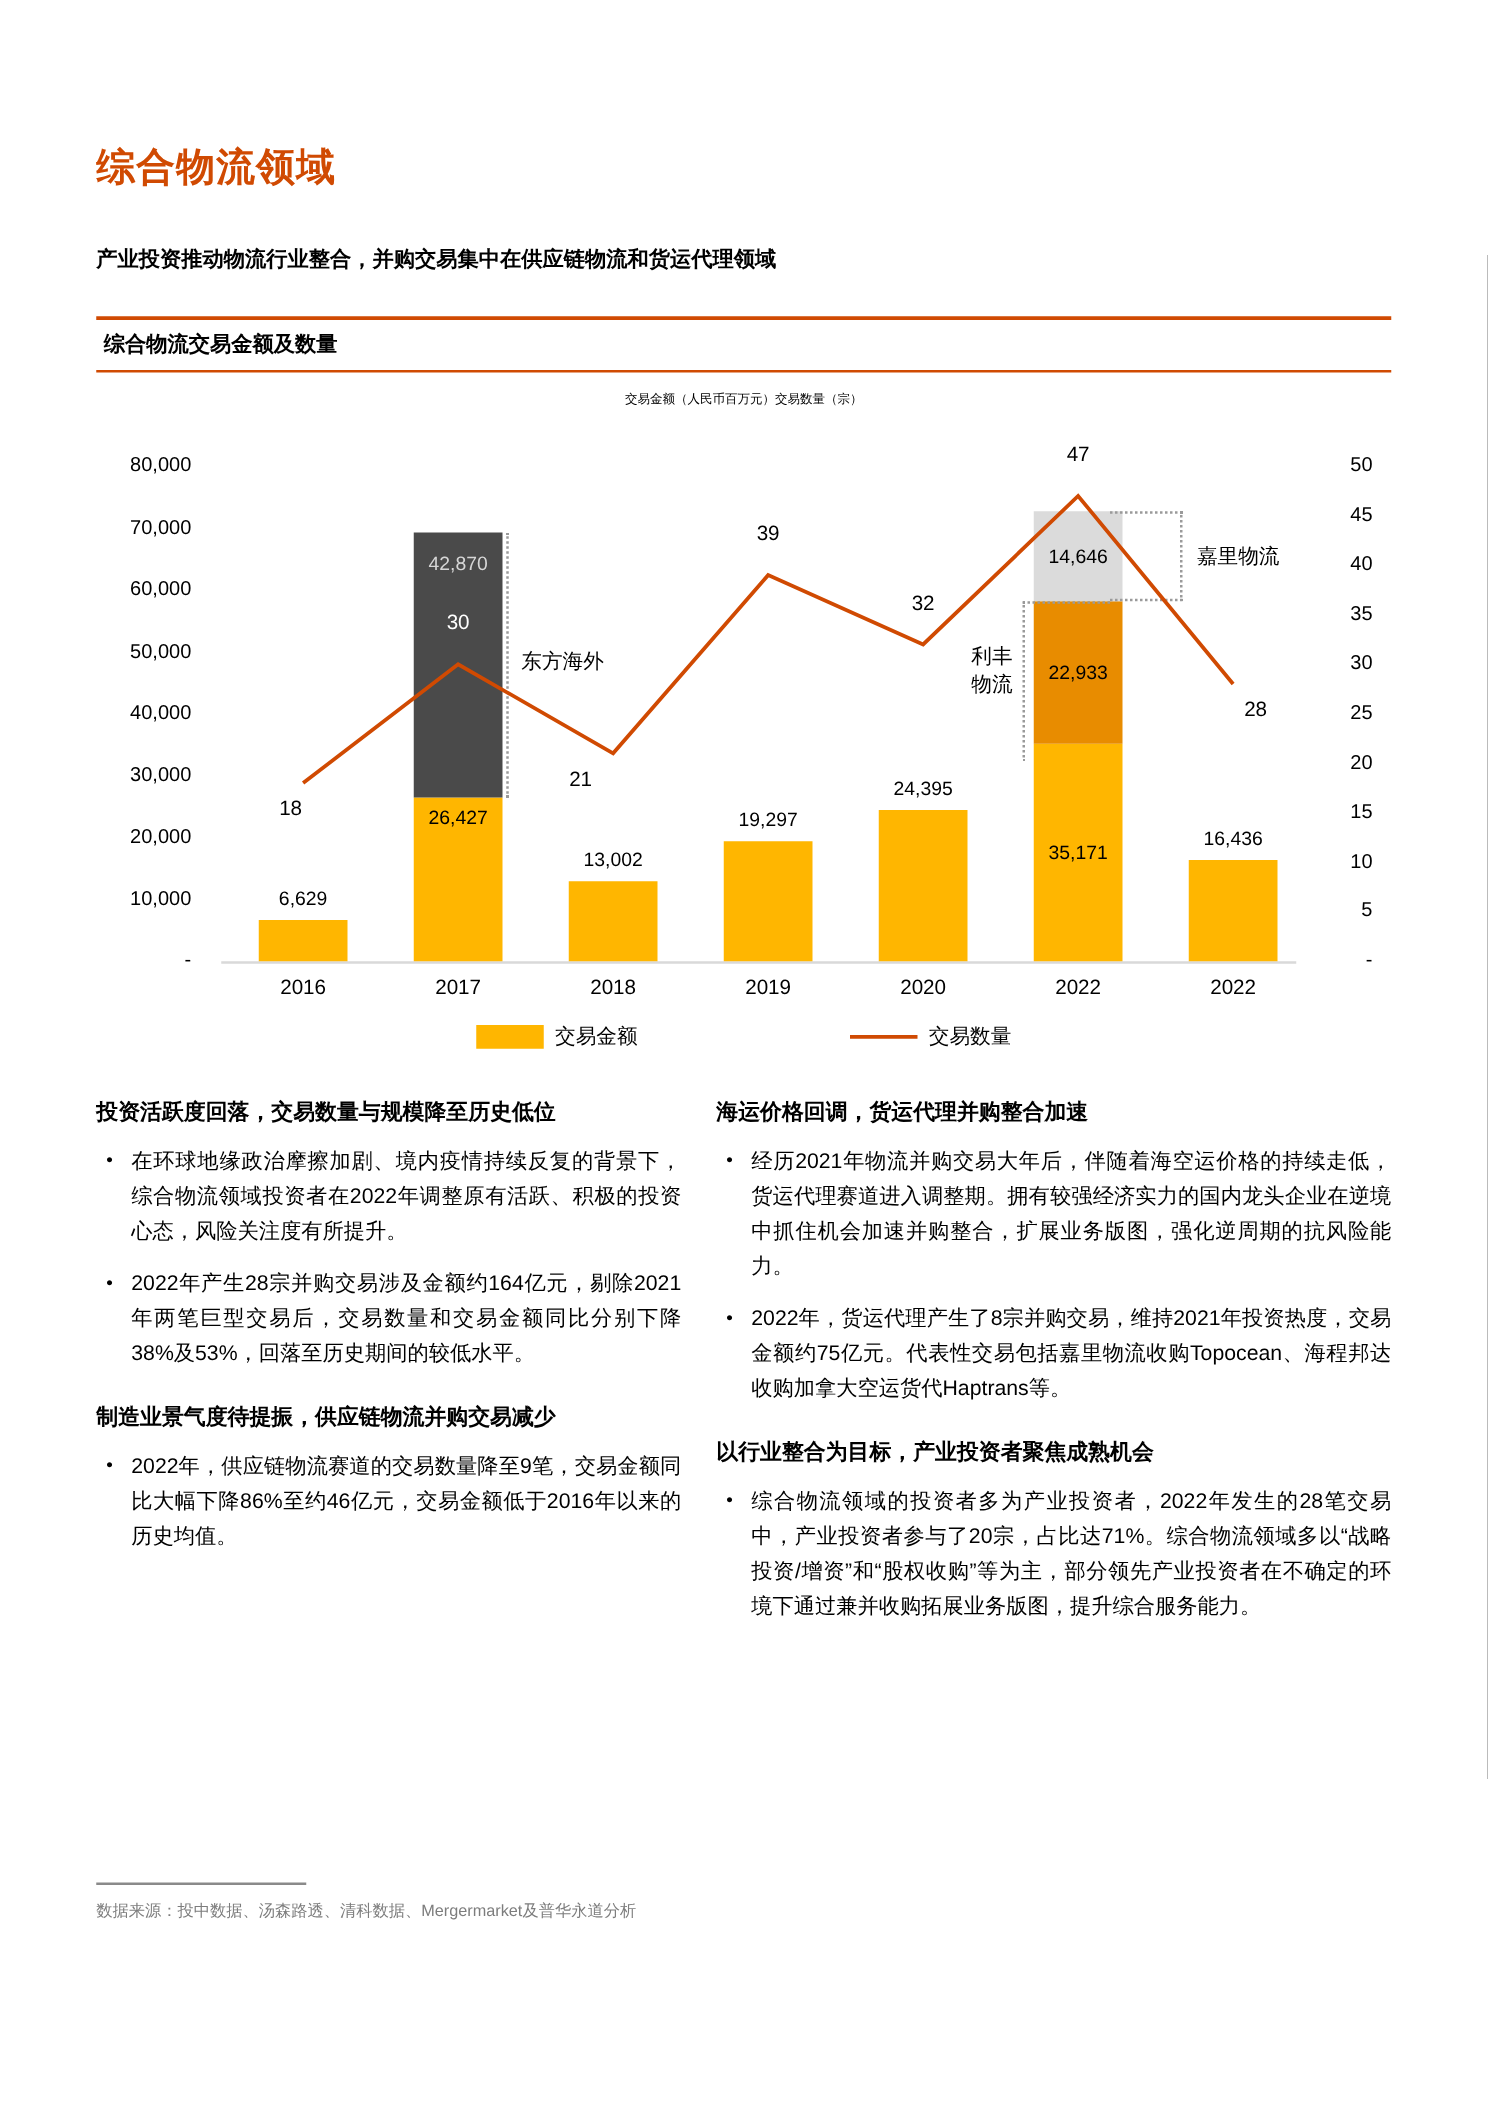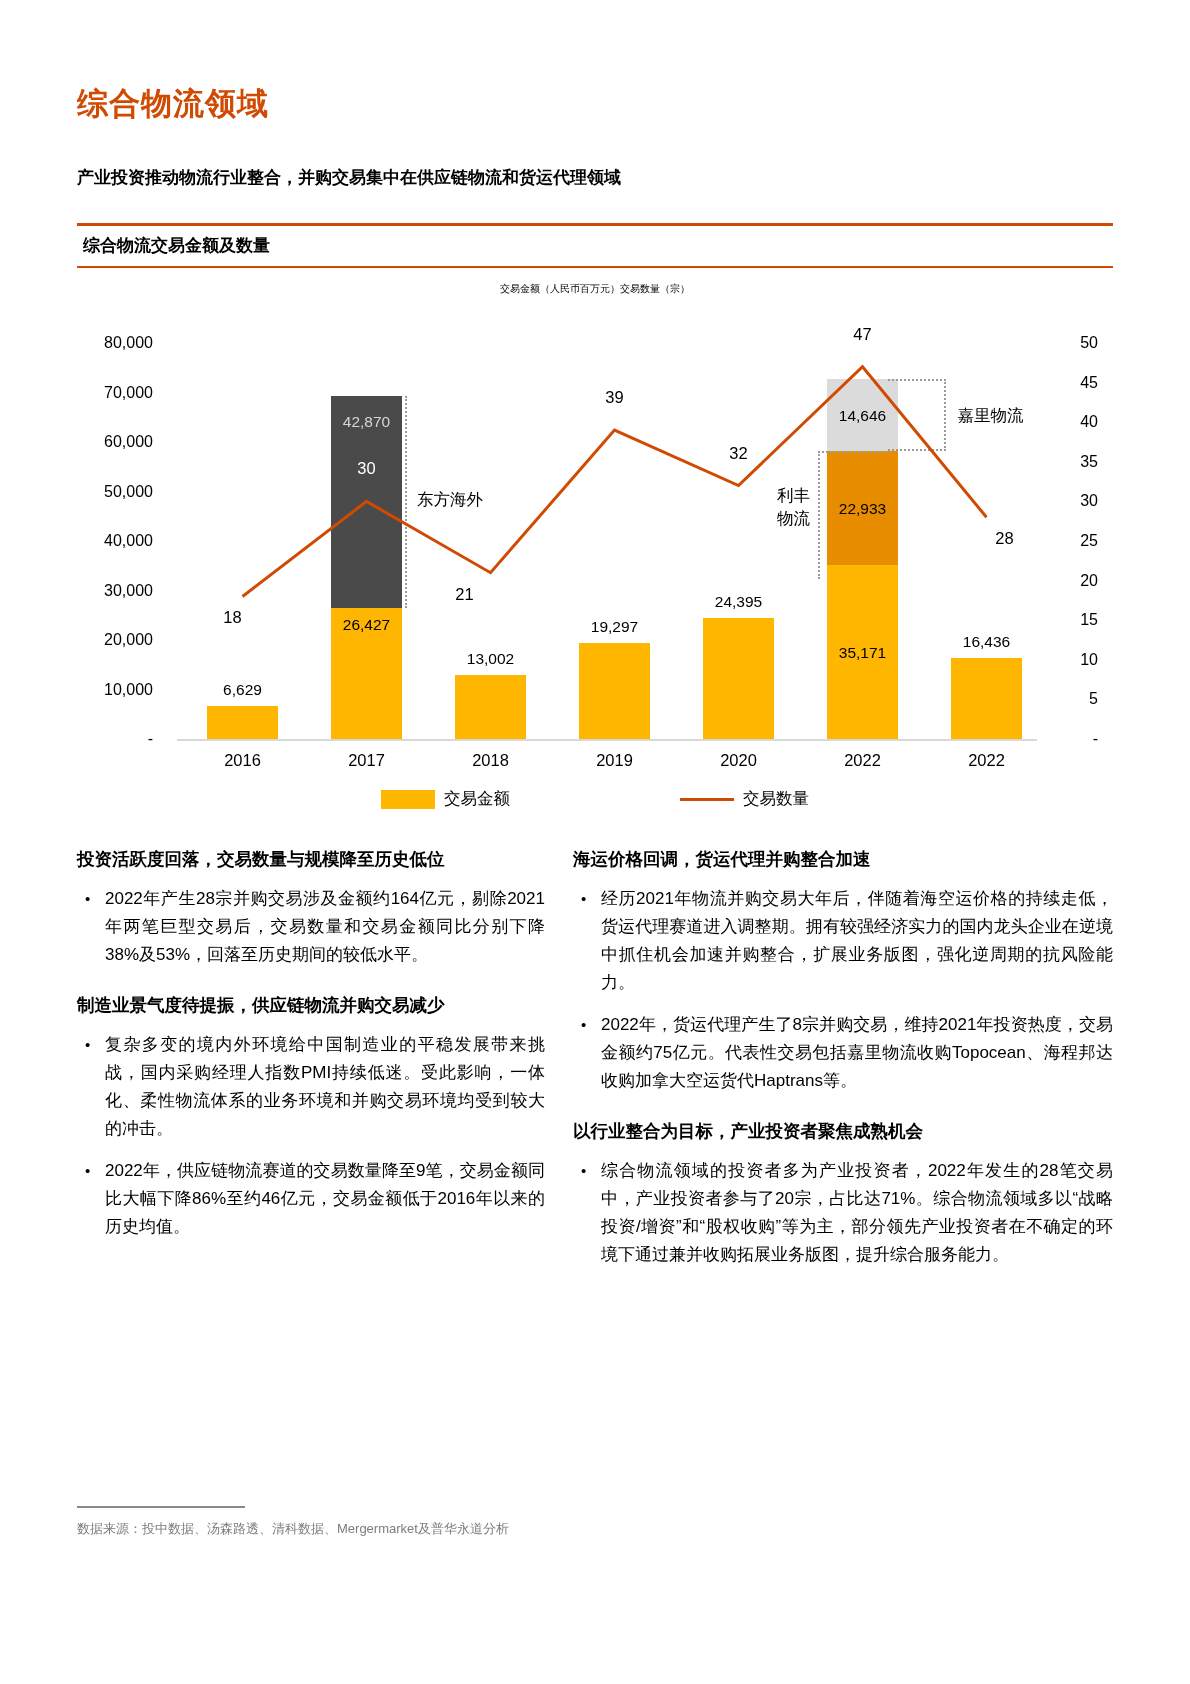--- a/index.html
+++ b/index.html
@@ -3,21 +3,21 @@
 <meta charset="utf-8">
 <style>
   :root{
     --c-accent:#D04A02; --c-amber:#FFB600; --c-orange:#E88C00; --c-dark:#4A4A4A;
     --c-grey:#DBDBDB; --c-dotted:#9A9A9A; --c-baseline:#D9D9D9; --c-muted:#7D7D7D;
   }
   *{box-sizing:border-box;}
   html,body{margin:0;padding:0;background:#888;}
   .page{width:1190px;height:1684px;background:#ffffff;position:relative;overflow:hidden;
         font-family:"Liberation Sans","DejaVu Sans",sans-serif;color:#000;margin:0 auto;}
-  .content{margin:0 77px;padding-top:82px;width:1036px;}
+  .content{margin:0 77px;padding-top:112px;width:1036px;}
   h1{color:var(--c-accent);font-size:31px;font-weight:bold;margin:0;line-height:44px;letter-spacing:1px;}
   .subtitle{font-size:17px;font-weight:bold;margin:40px 0 0;line-height:24px;}
   .chart-header{margin-top:33px;border-top:3px solid var(--c-accent);border-bottom:2px solid var(--c-accent);}
   .chart-header h2{font-size:17px;font-weight:bold;margin:0;padding:8px 0 9px 6px;}
   .axis-titles{display:flex;justify-content:center;margin-top:14px;font-size:10px;}
   #chart-plot{position:relative;height:455px;margin-top:27px;}
   .tickL{position:absolute;left:0;width:76px;text-align:right;font-size:16px;line-height:20px;}
   .tickR{position:absolute;left:961px;width:60px;text-align:right;font-size:16px;line-height:20px;}
   .baseline{position:absolute;height:2px;background:var(--c-baseline);}
   .seg{position:absolute;}
@@ -141,25 +141,25 @@
         <div class="legend-item">
           <div class="sw-line"></div>
           <span>交易数量</span>
         </div>
       </div>
 
     <div class="columns">
       <div id="col-left">
           <h3>投资活跃度回落，交易数量与规模降至历史低位</h3>
           <ul class="bullets">
+            <li>在环球地缘政治摩擦加剧、境内疫情持续反复的背景下，综合物流领域投资者在2022年调整原有活跃、积极的投资心态，风险关注度有所提升。</li>
             <li>2022年产生28宗并购交易涉及金额约164亿元，剔除2021年两笔巨型交易后，交易数量和交易金额同比分别下降38%及53%，回落至历史期间的较低水平。</li>
           </ul>
           <h3>制造业景气度待提振，供应链物流并购交易减少</h3>
           <ul class="bullets">
-            <li>复杂多变的境内外环境给中国制造业的平稳发展带来挑战，国内采购经理人指数PMI持续低迷。受此影响，一体化、柔性物流体系的业务环境和并购交易环境均受到较大的冲击。</li>
             <li>2022年，供应链物流赛道的交易数量降至9笔，交易金额同比大幅下降86%至约46亿元，交易金额低于2016年以来的历史均值。</li>
           </ul>
         </div>
       <div id="col-right">
           <h3>海运价格回调，货运代理并购整合加速</h3>
           <ul class="bullets">
             <li>经历2021年物流并购交易大年后，伴随着海空运价格的持续走低，货运代理赛道进入调整期。拥有较强经济实力的国内龙头企业在逆境中抓住机会加速并购整合，扩展业务版图，强化逆周期的抗风险能力。</li>
             <li>2022年，货运代理产生了8宗并购交易，维持2021年投资热度，交易金额约75亿元。代表性交易包括嘉里物流收购Topocean、海程邦达收购加拿大空运货代Haptrans等。</li>
           </ul>
           <h3>以行业整合为目标，产业投资者聚焦成熟机会</h3>

